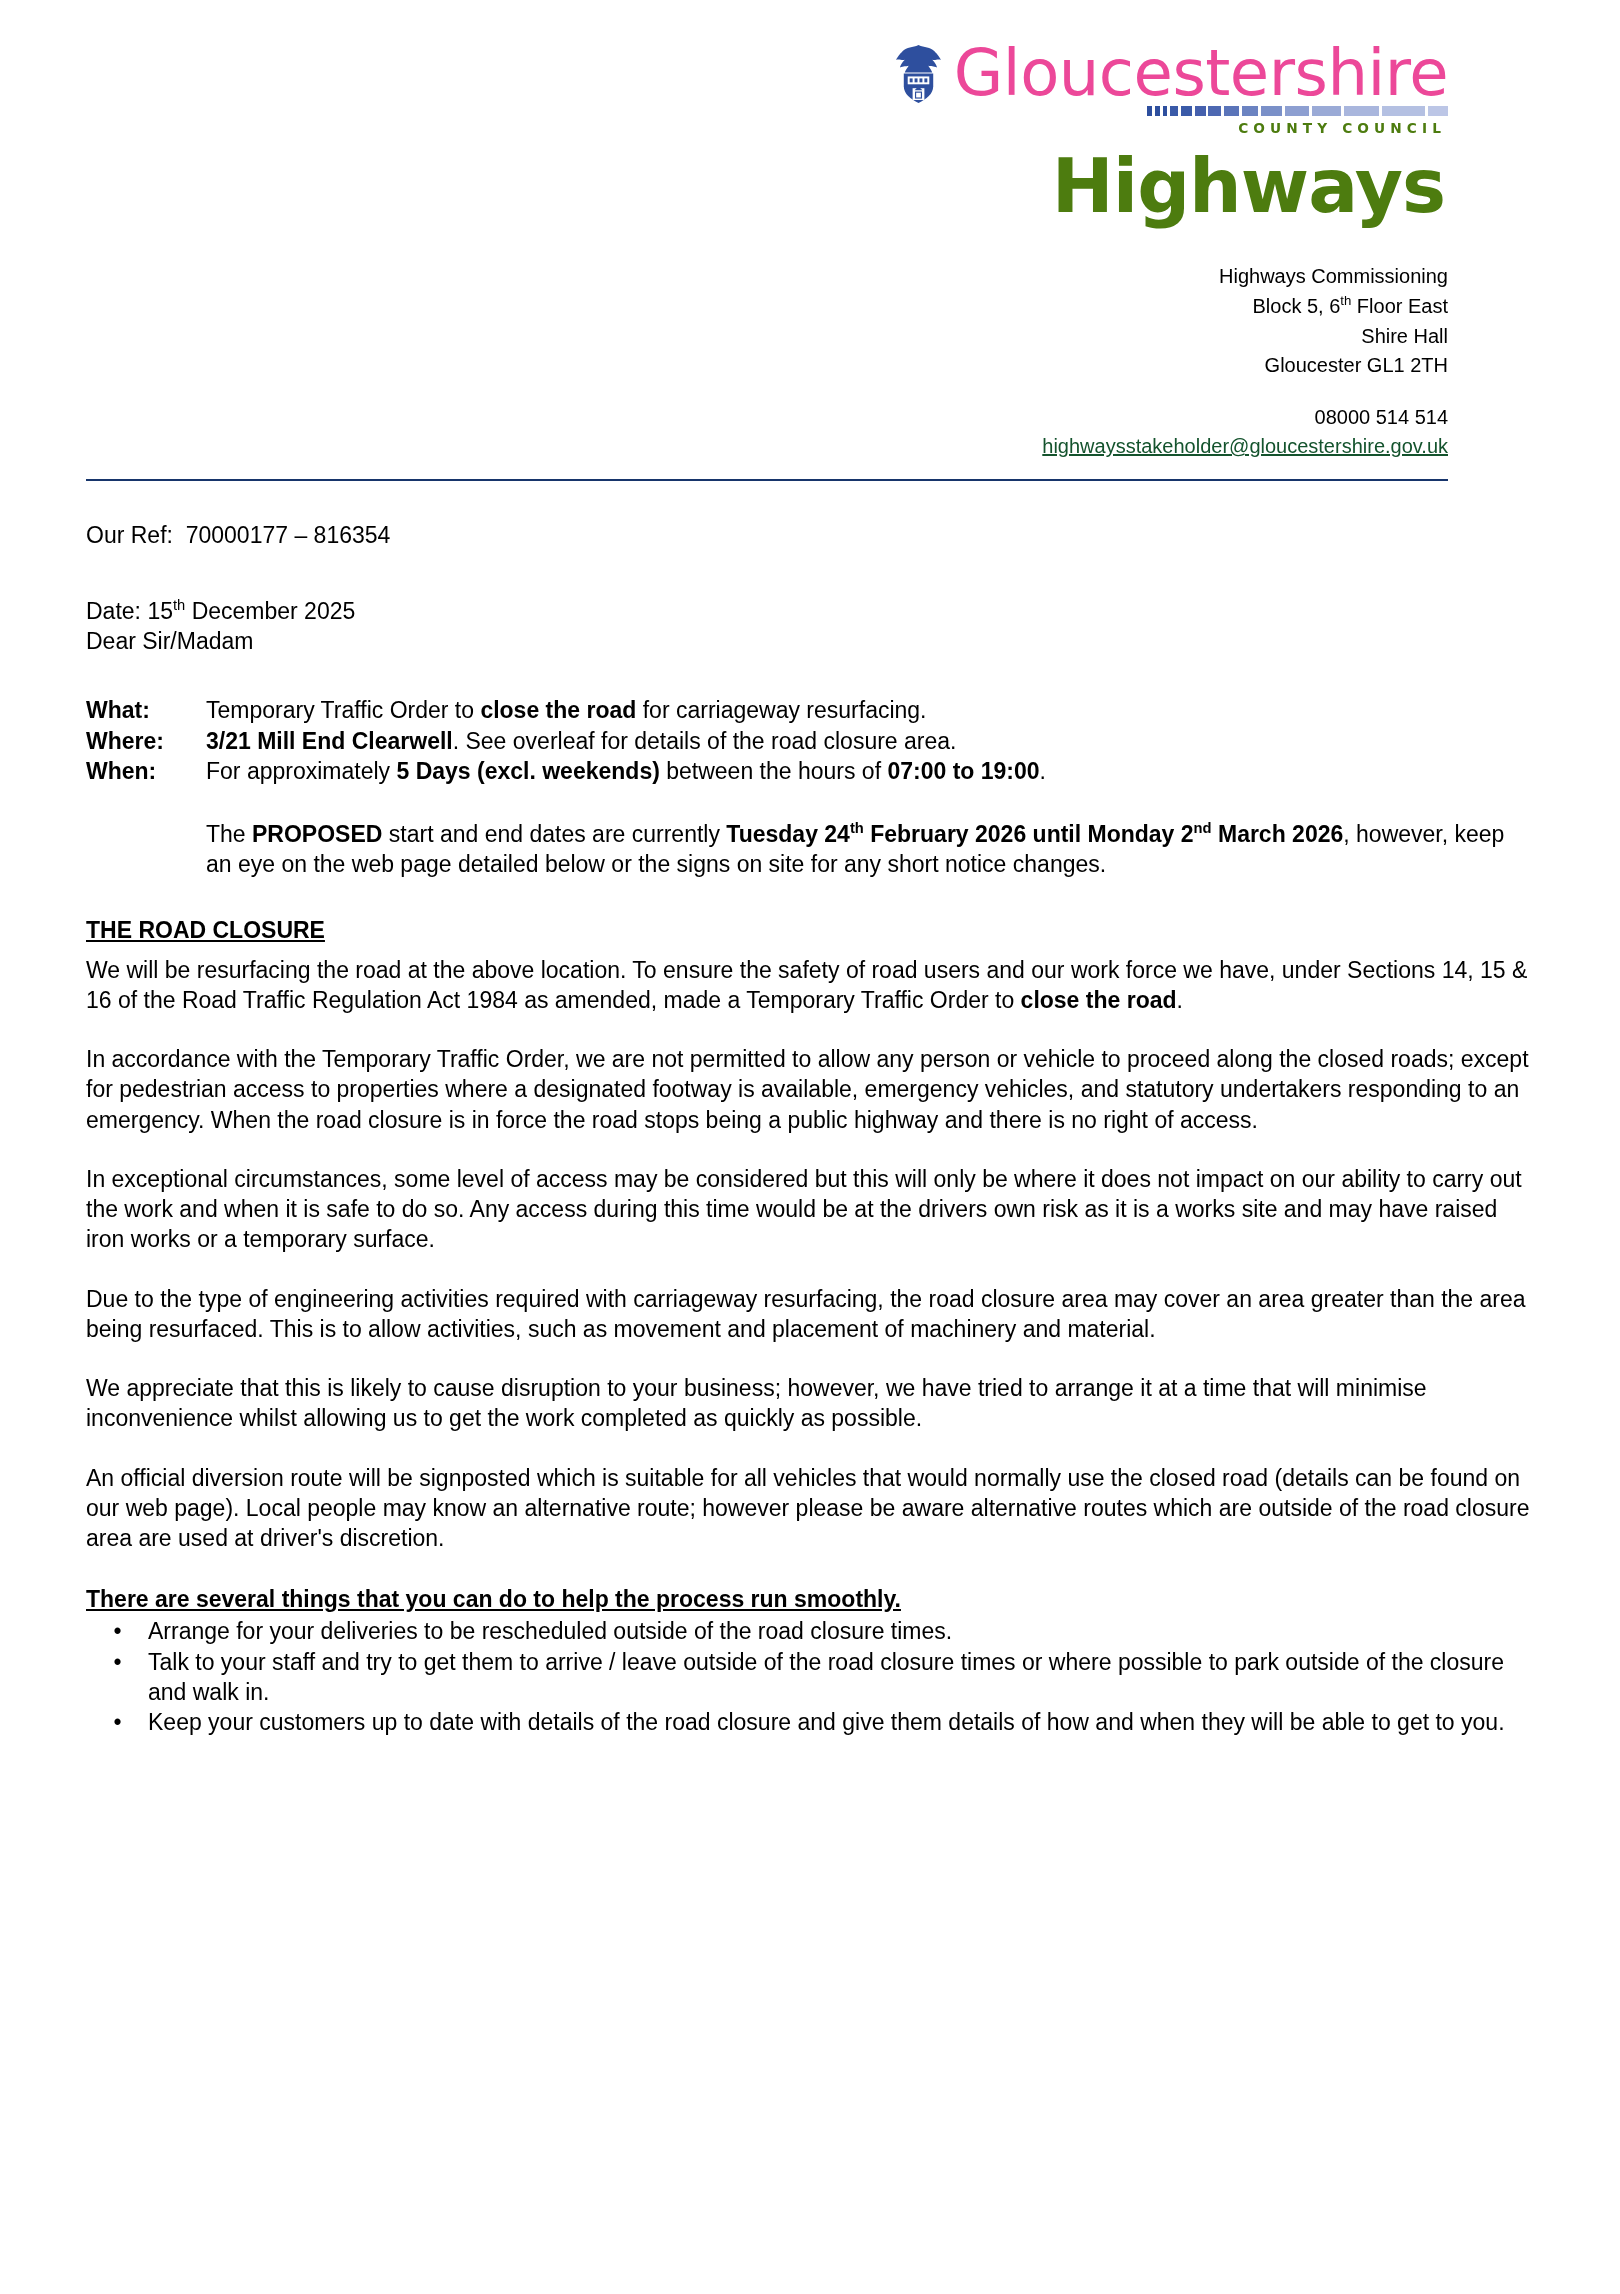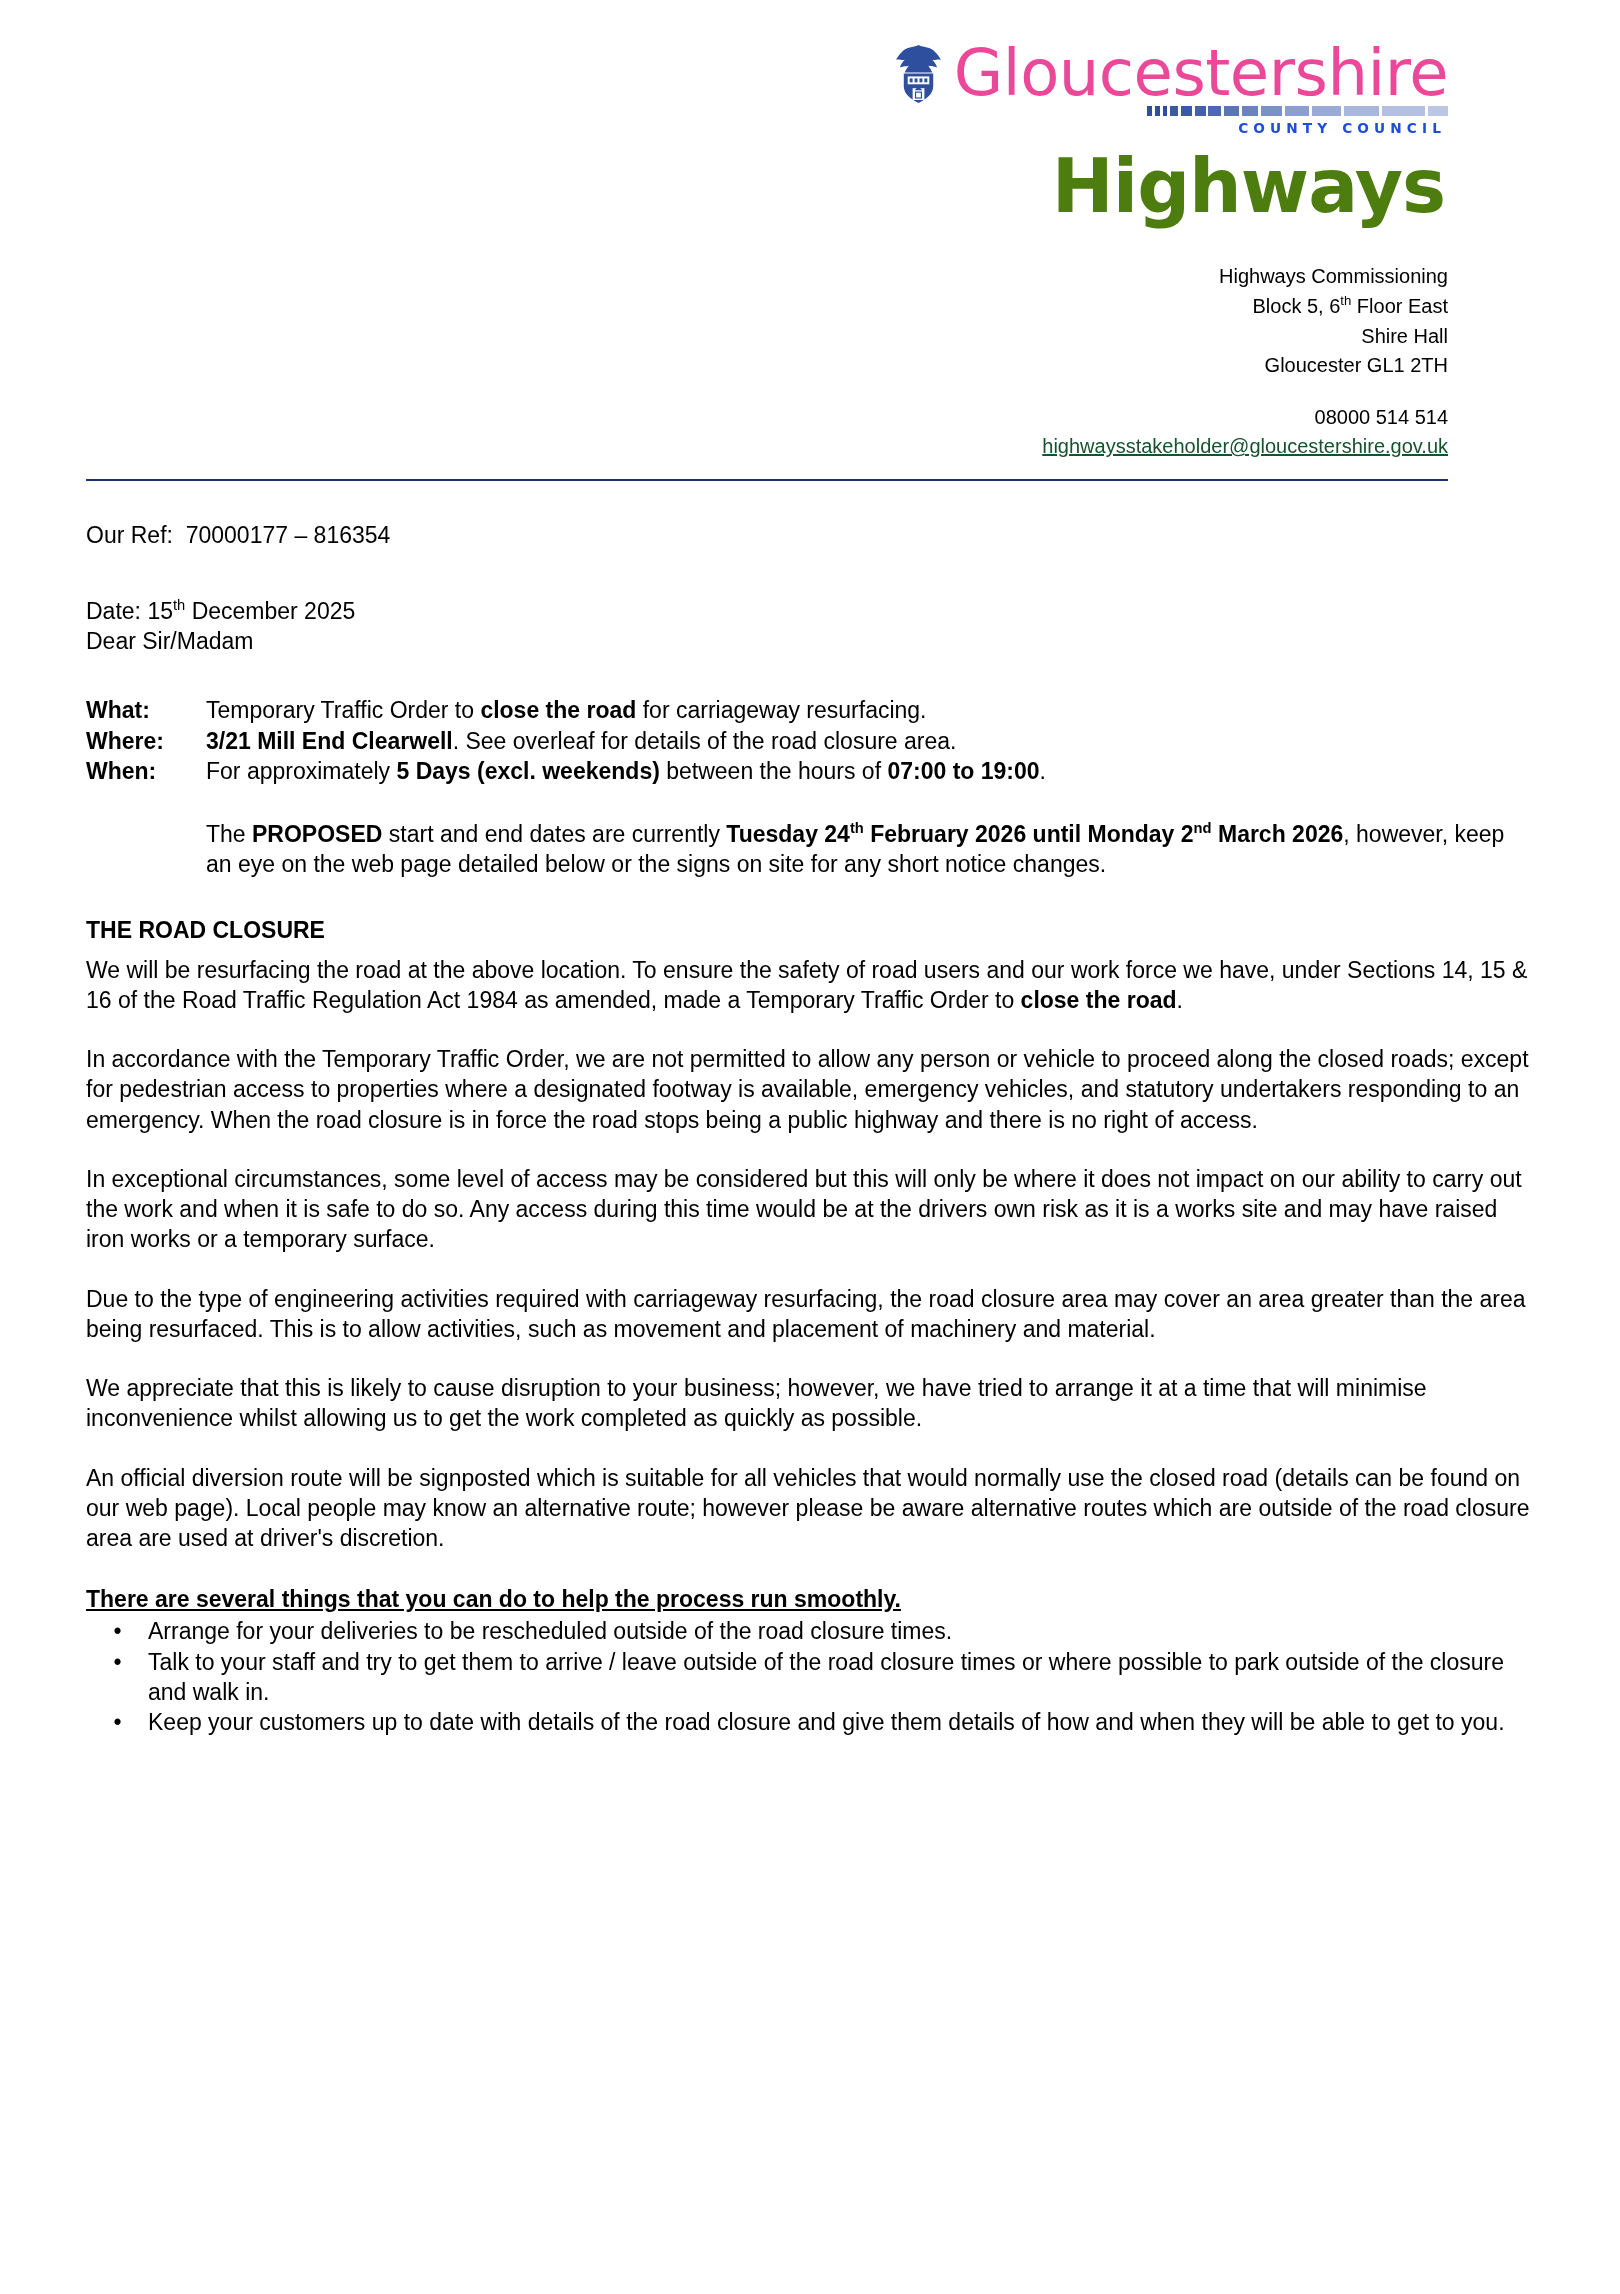--- a/index.html
+++ b/index.html
@@ -60,21 +60,21 @@
     height: 9.8px;
     margin-top: 1px;
     display: flex;
     gap: 2.9px;
   }
   .wordmark-bars i { display:block; height: 100%; }
   .council-line {
     font-family: "DejaVu Sans", sans-serif;
     font-size: 13.7px;
     letter-spacing: 5.1px;
-    color: #1d4ed8;
+    color: #4d7c0f;
     font-weight: 700;
     margin-top: 3.9px;
     margin-right: 2px;
   }
   .highways-title {
     font-family: "DejaVu Sans", sans-serif;
     font-weight: 700;
     font-size: 74px;
     color: #4d7c0f;
     letter-spacing: -1px;
@@ -135,20 +135,21 @@
   }
   .proposed {
     margin-top: 33px;
     margin-left: 120px;
     line-height: 1.315;
   }
 
   .sec-head {
     margin-top: 35px;
     font-weight: bold;
+    text-decoration: underline;
     display: inline-block;
   }
   p.para {
     margin: 0;
     padding: 0;
   }
   p.para.first { margin-top: 10px; }
   p.para.gap { margin-top: 29px; }
 
   .help-head {

